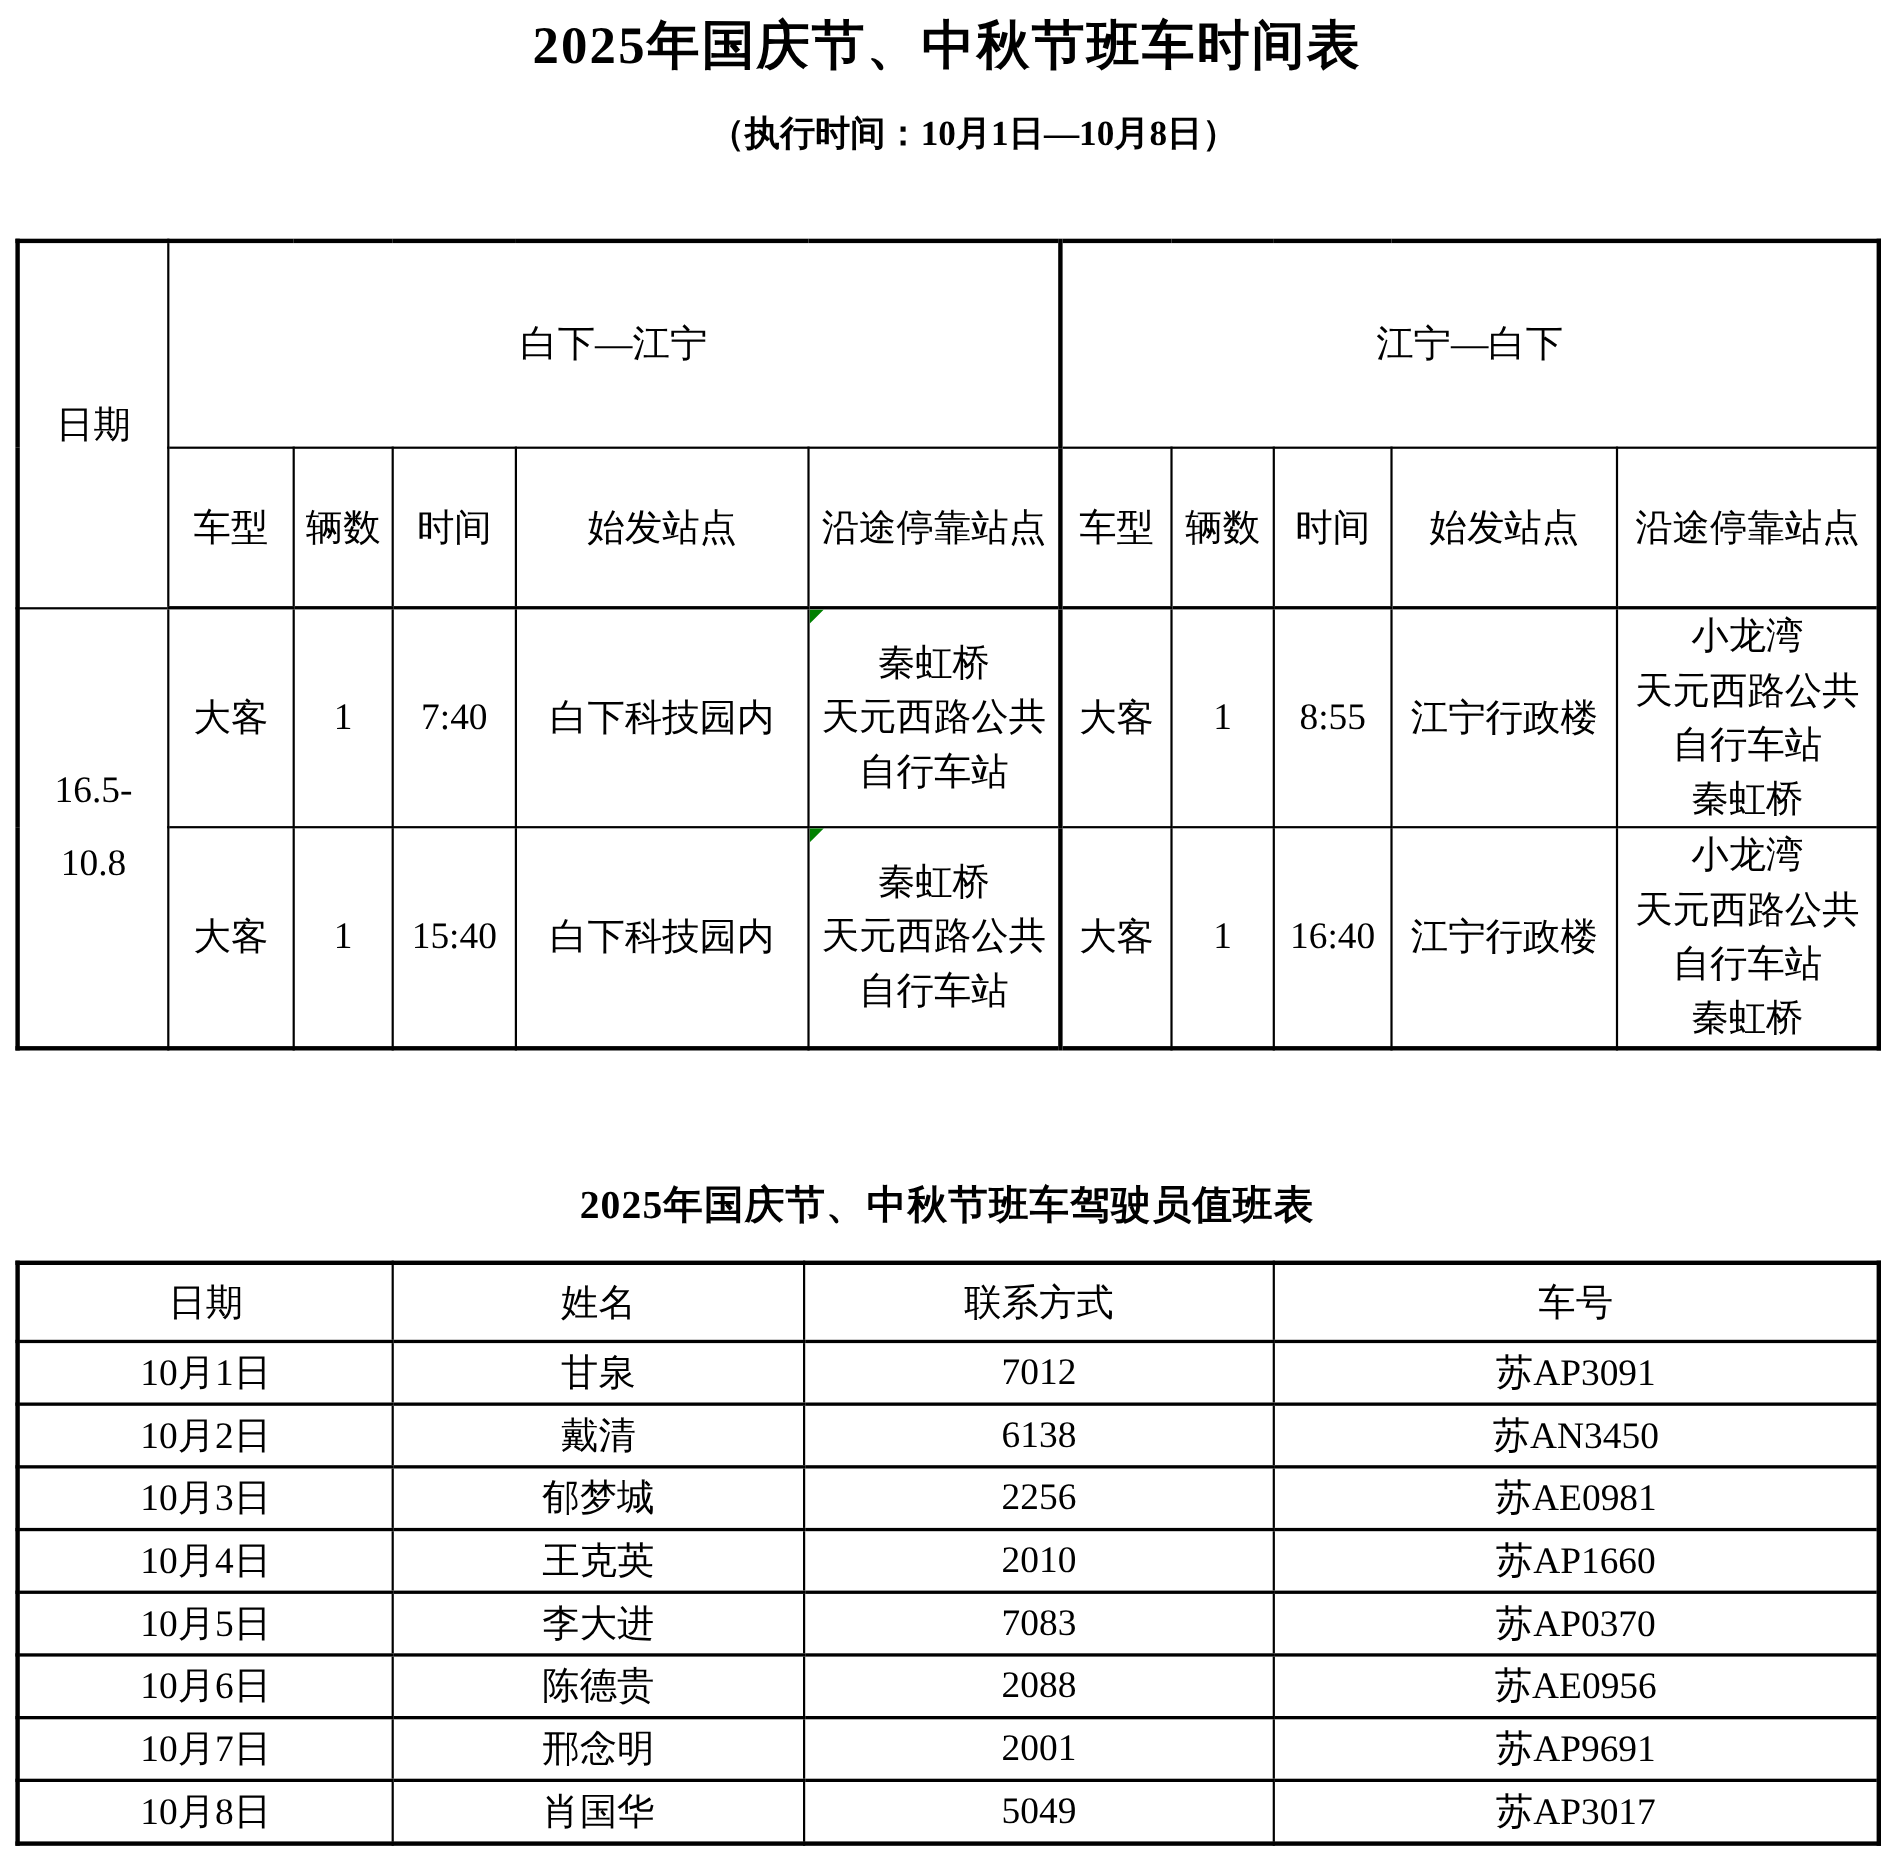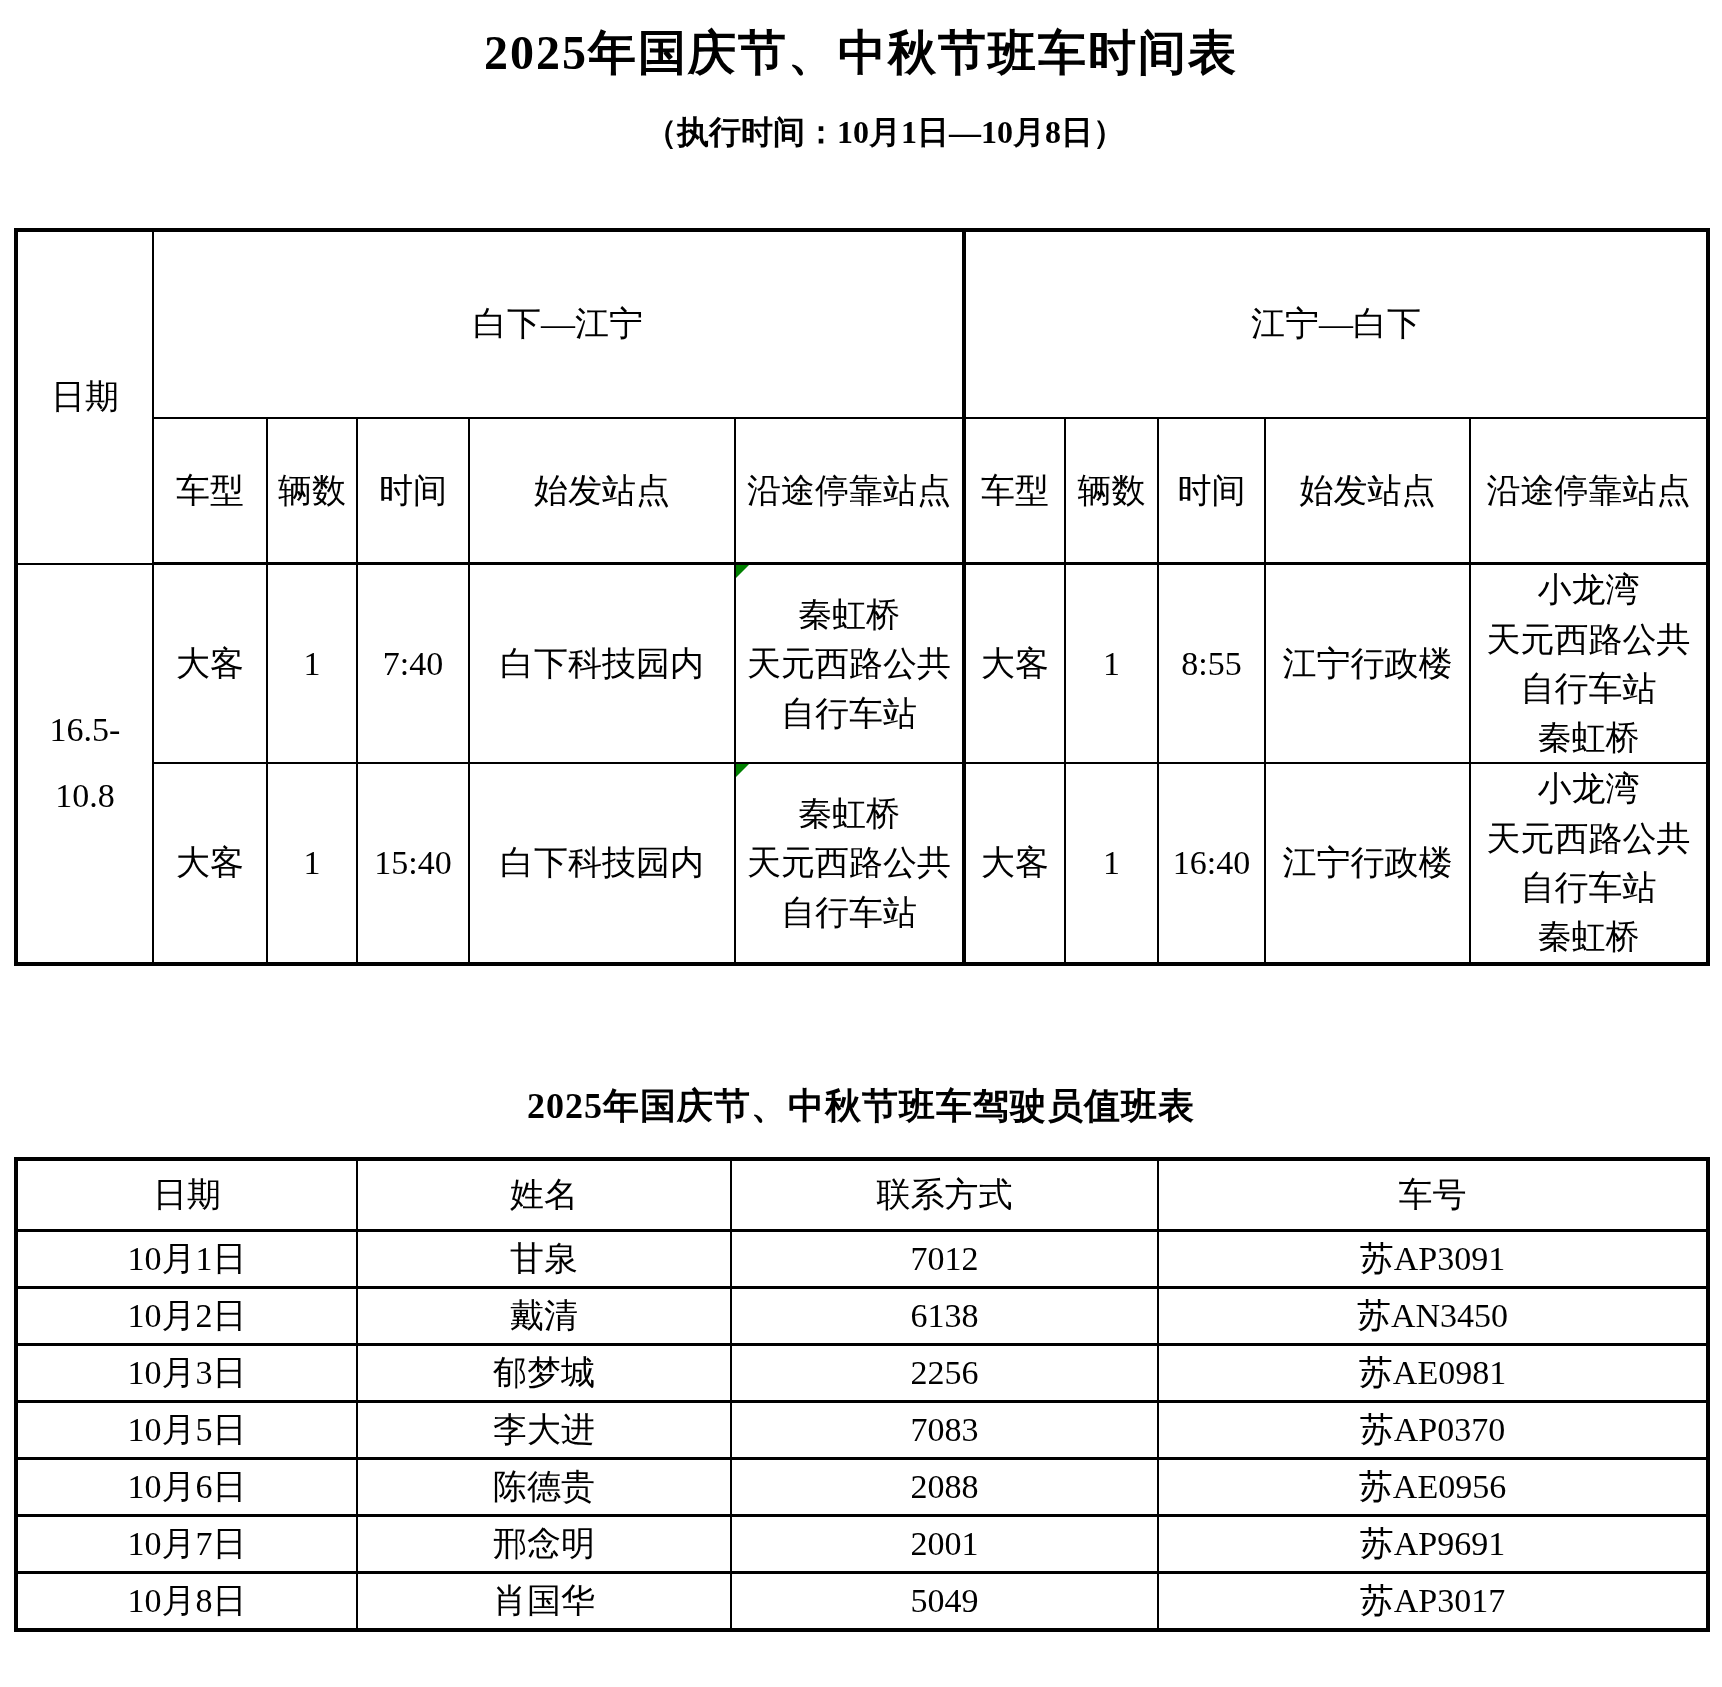--- a/index.html
+++ b/index.html
@@ -9,21 +9,21 @@
     color: #000000;
   }
   .page {
     position: relative;
     width: 1722px;
     height: 1687px;
     background: #ffffff;
     overflow: hidden;
   }
   .main-title {
-    margin-top: 25px;
+    margin-top: 14px;
     text-align: center;
     font-size: 48px;
     font-weight: bold;
     letter-spacing: 2px;
     line-height: 1.15;
   }
   .subtitle {
     margin-top: 32px;
     text-align: center;
     font-size: 32px;
@@ -193,20 +193,26 @@
       <td>6138</td>
       <td>苏AN3450</td>
     </tr>
     <tr class="row">
       <td>10月3日</td>
       <td>郁梦城</td>
       <td>2256</td>
       <td>苏AE0981</td>
     </tr>
     <tr class="row">
+      <td>10月4日</td>
+      <td>王克英</td>
+      <td>2010</td>
+      <td>苏AP1660</td>
+    </tr>
+    <tr class="row">
       <td>10月5日</td>
       <td>李大进</td>
       <td>7083</td>
       <td>苏AP0370</td>
     </tr>
     <tr class="row">
       <td>10月6日</td>
       <td>陈德贵</td>
       <td>2088</td>
       <td>苏AE0956</td>

